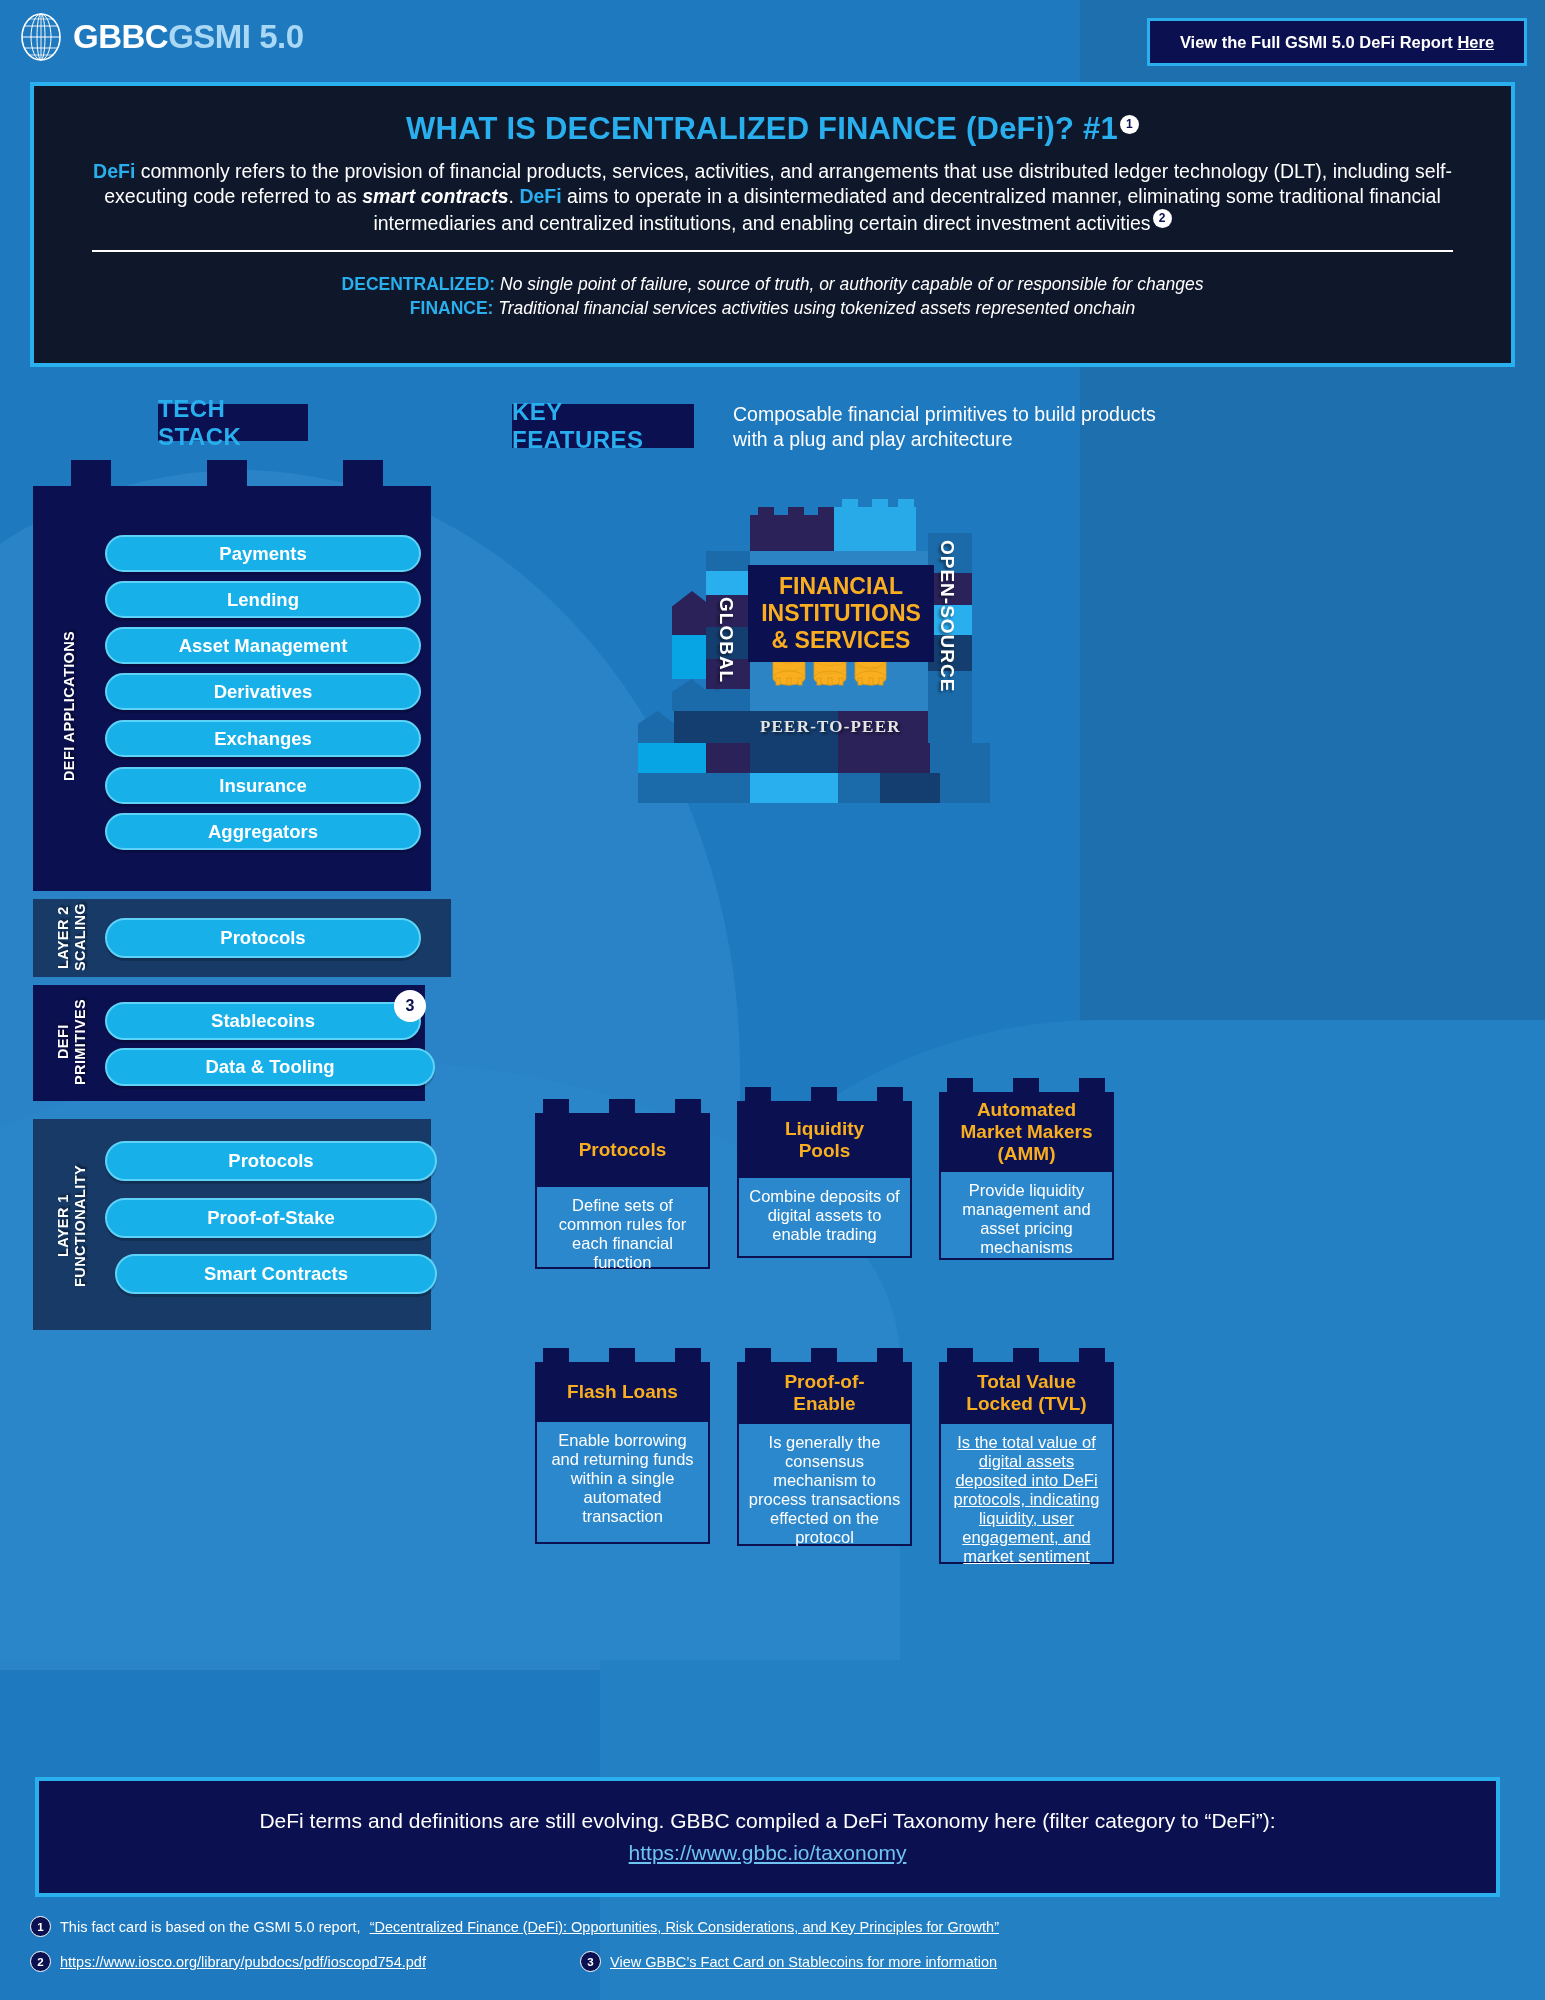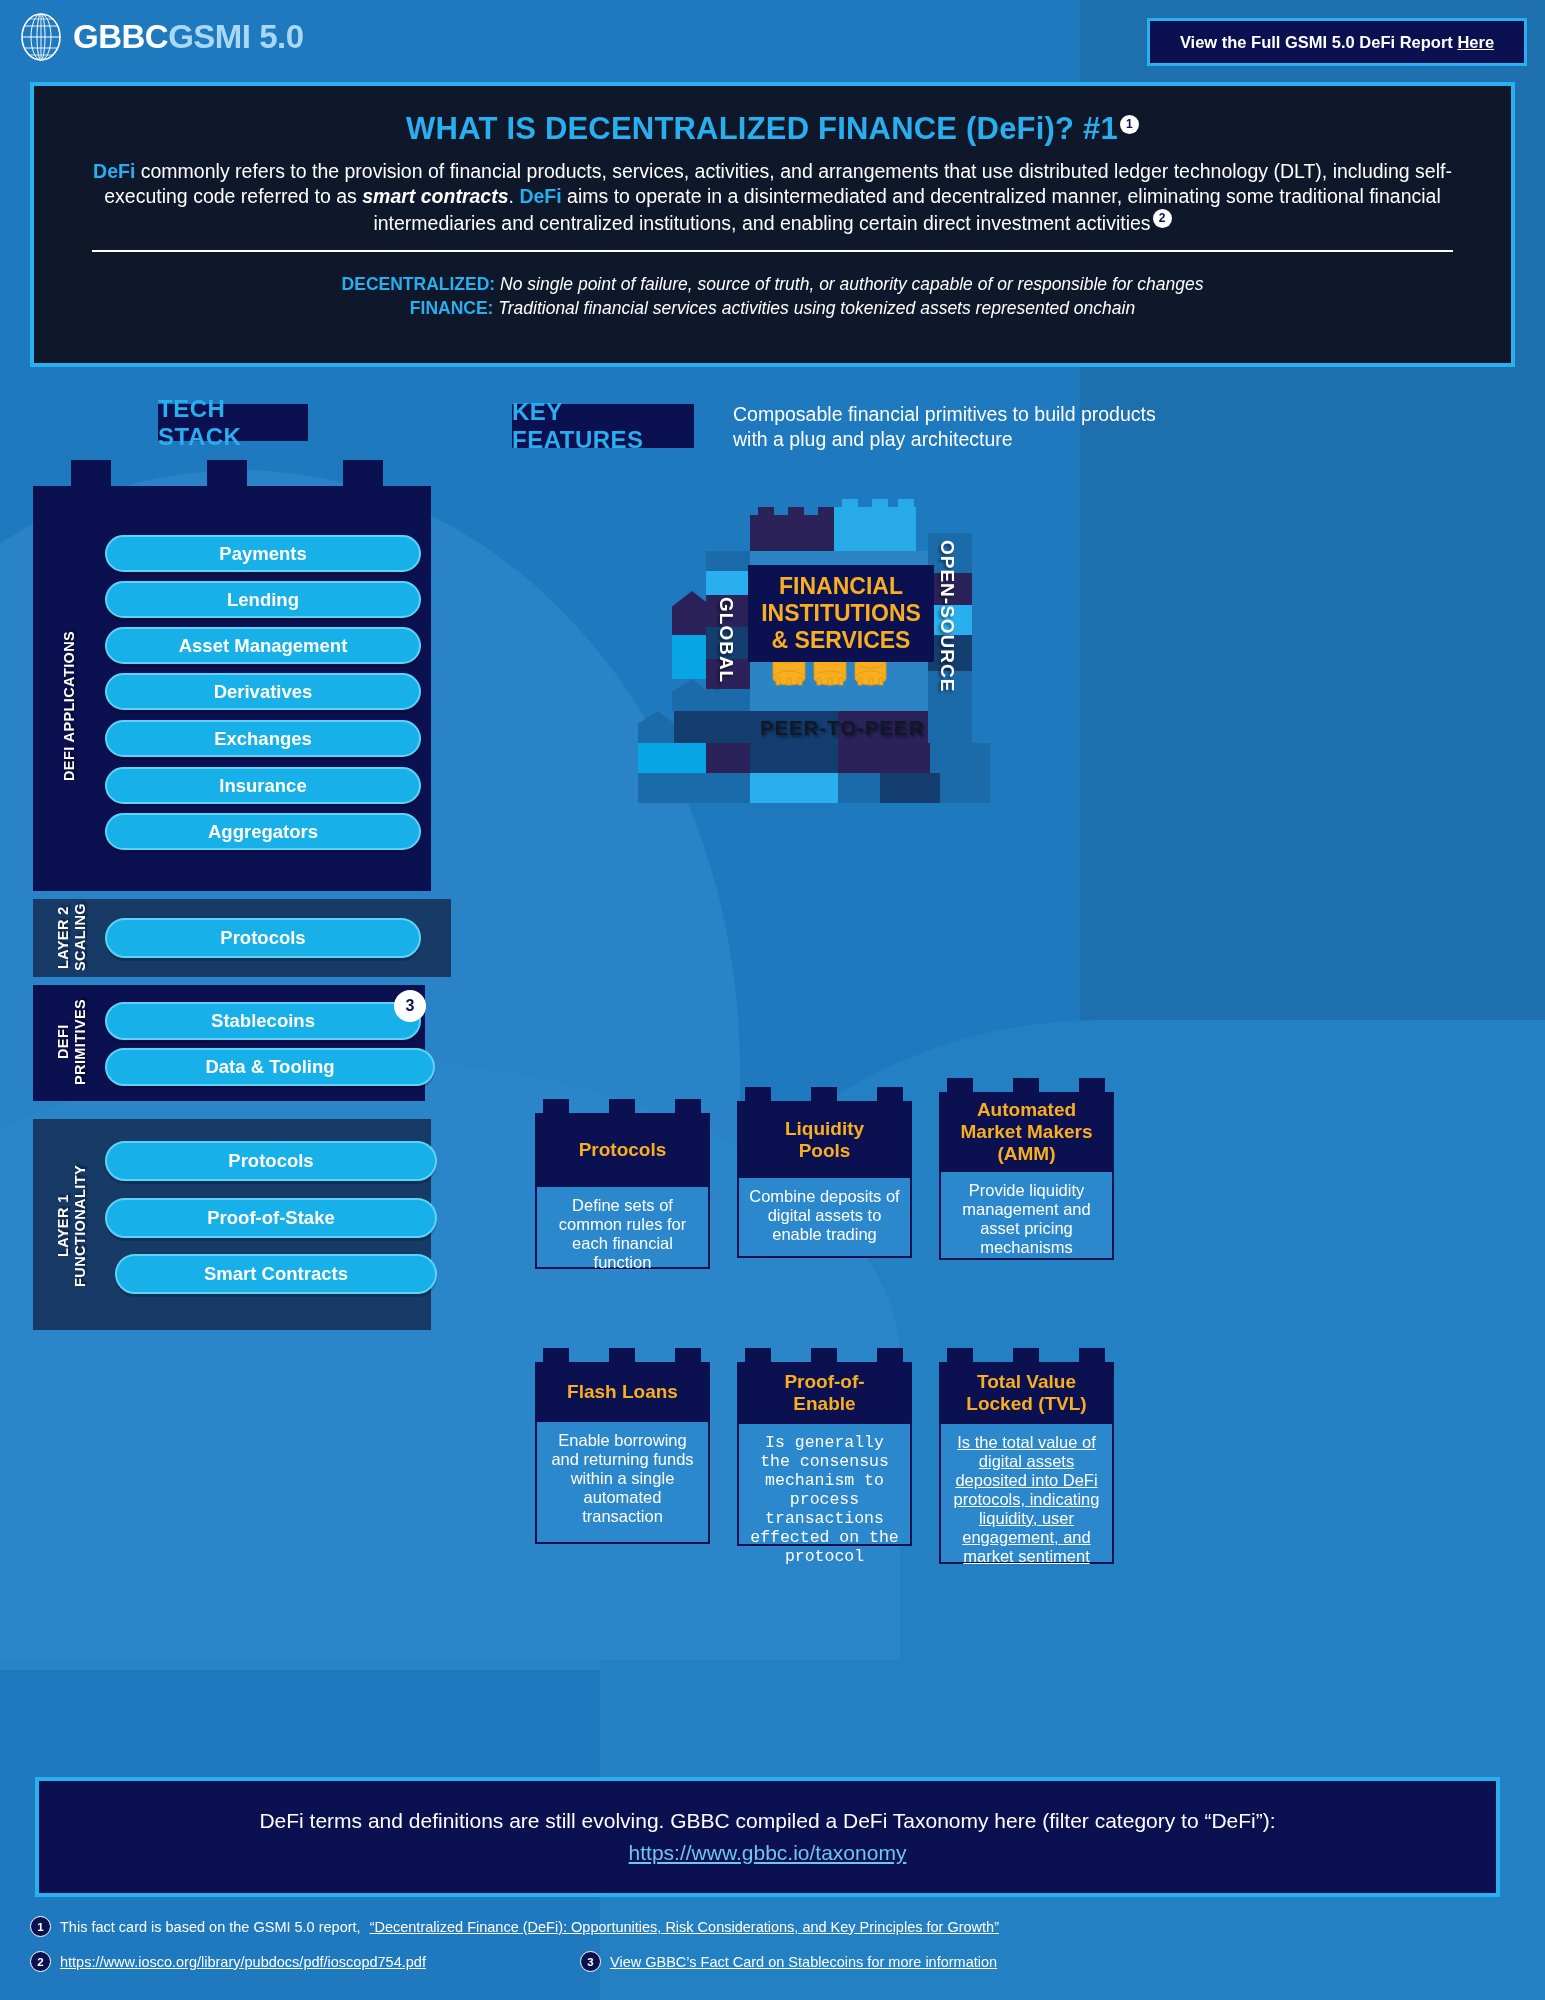--- a/index.html
+++ b/index.html
@@ -93,22 +93,23 @@
   .brick{position:absolute;}
   .castle-label{
     position:absolute;background:#0b1050;color:#f9ae20;font-weight:bold;font-size:23px;
     text-align:center;line-height:27px;padding:8px 12px;
   }
   .vert-lbl{
     position:absolute;writing-mode:vertical-rl;color:#ffffff;font-weight:bold;font-size:19px;
     letter-spacing:1px;text-shadow:2px 2px 3px rgba(0,0,0,.5);
   }
   .p2p{
-    position:absolute;color:#0f172a;font-weight:bold;font-size:20px;letter-spacing:1.2px;
+    position:absolute;color:#e5e5e5;font-weight:bold;font-size:17px;letter-spacing:1.2px;
     text-shadow:2px 2px 3px rgba(0,0,0,.5);
+    font-family:Liberation Serif, serif;
   }
 
   
   .fcard{position:absolute;width:175px;}
   .fcard-studs{position:relative;height:14px;}
   .stud{position:absolute;width:26px;height:14px;background:#0b1050;top:0;}
   .fcard-head{
     background:#0b1050;color:#f9ae20;font-weight:bold;font-size:19px;text-align:center;
     display:flex;align-items:center;justify-content:center;line-height:22px;
   }
@@ -372,21 +373,21 @@
 <div class="fcard" style="left:737px;top:1348px;">
   <div class="fcard-studs">
     <div class="stud" style="left:8px;"></div>
     <div class="stud" style="left:74px;"></div>
     <div class="stud" style="left:140px;"></div>
   </div>
   <div class="fcard-head" style="height:62px;flex-direction:column;">
     <span>Proof-of-</span>
     <span>Enable</span>
   </div>
-  <div class="fcard-body" style="height:122px;font-family:Liberation Mono, monospace;">Is generally the consensus mechanism to process transactions effected on the protocol</div>
+  <div class="fcard-body" style="height:122px;">Is generally the consensus mechanism to process transactions effected on the protocol</div>
 </div>
 
 <div class="fcard" style="left:939px;top:1348px;">
   <div class="fcard-studs">
     <div class="stud" style="left:8px;"></div>
     <div class="stud" style="left:74px;"></div>
     <div class="stud" style="left:140px;"></div>
   </div>
   <div class="fcard-head" style="height:62px;flex-direction:column;">
     <span>Total Value</span>

